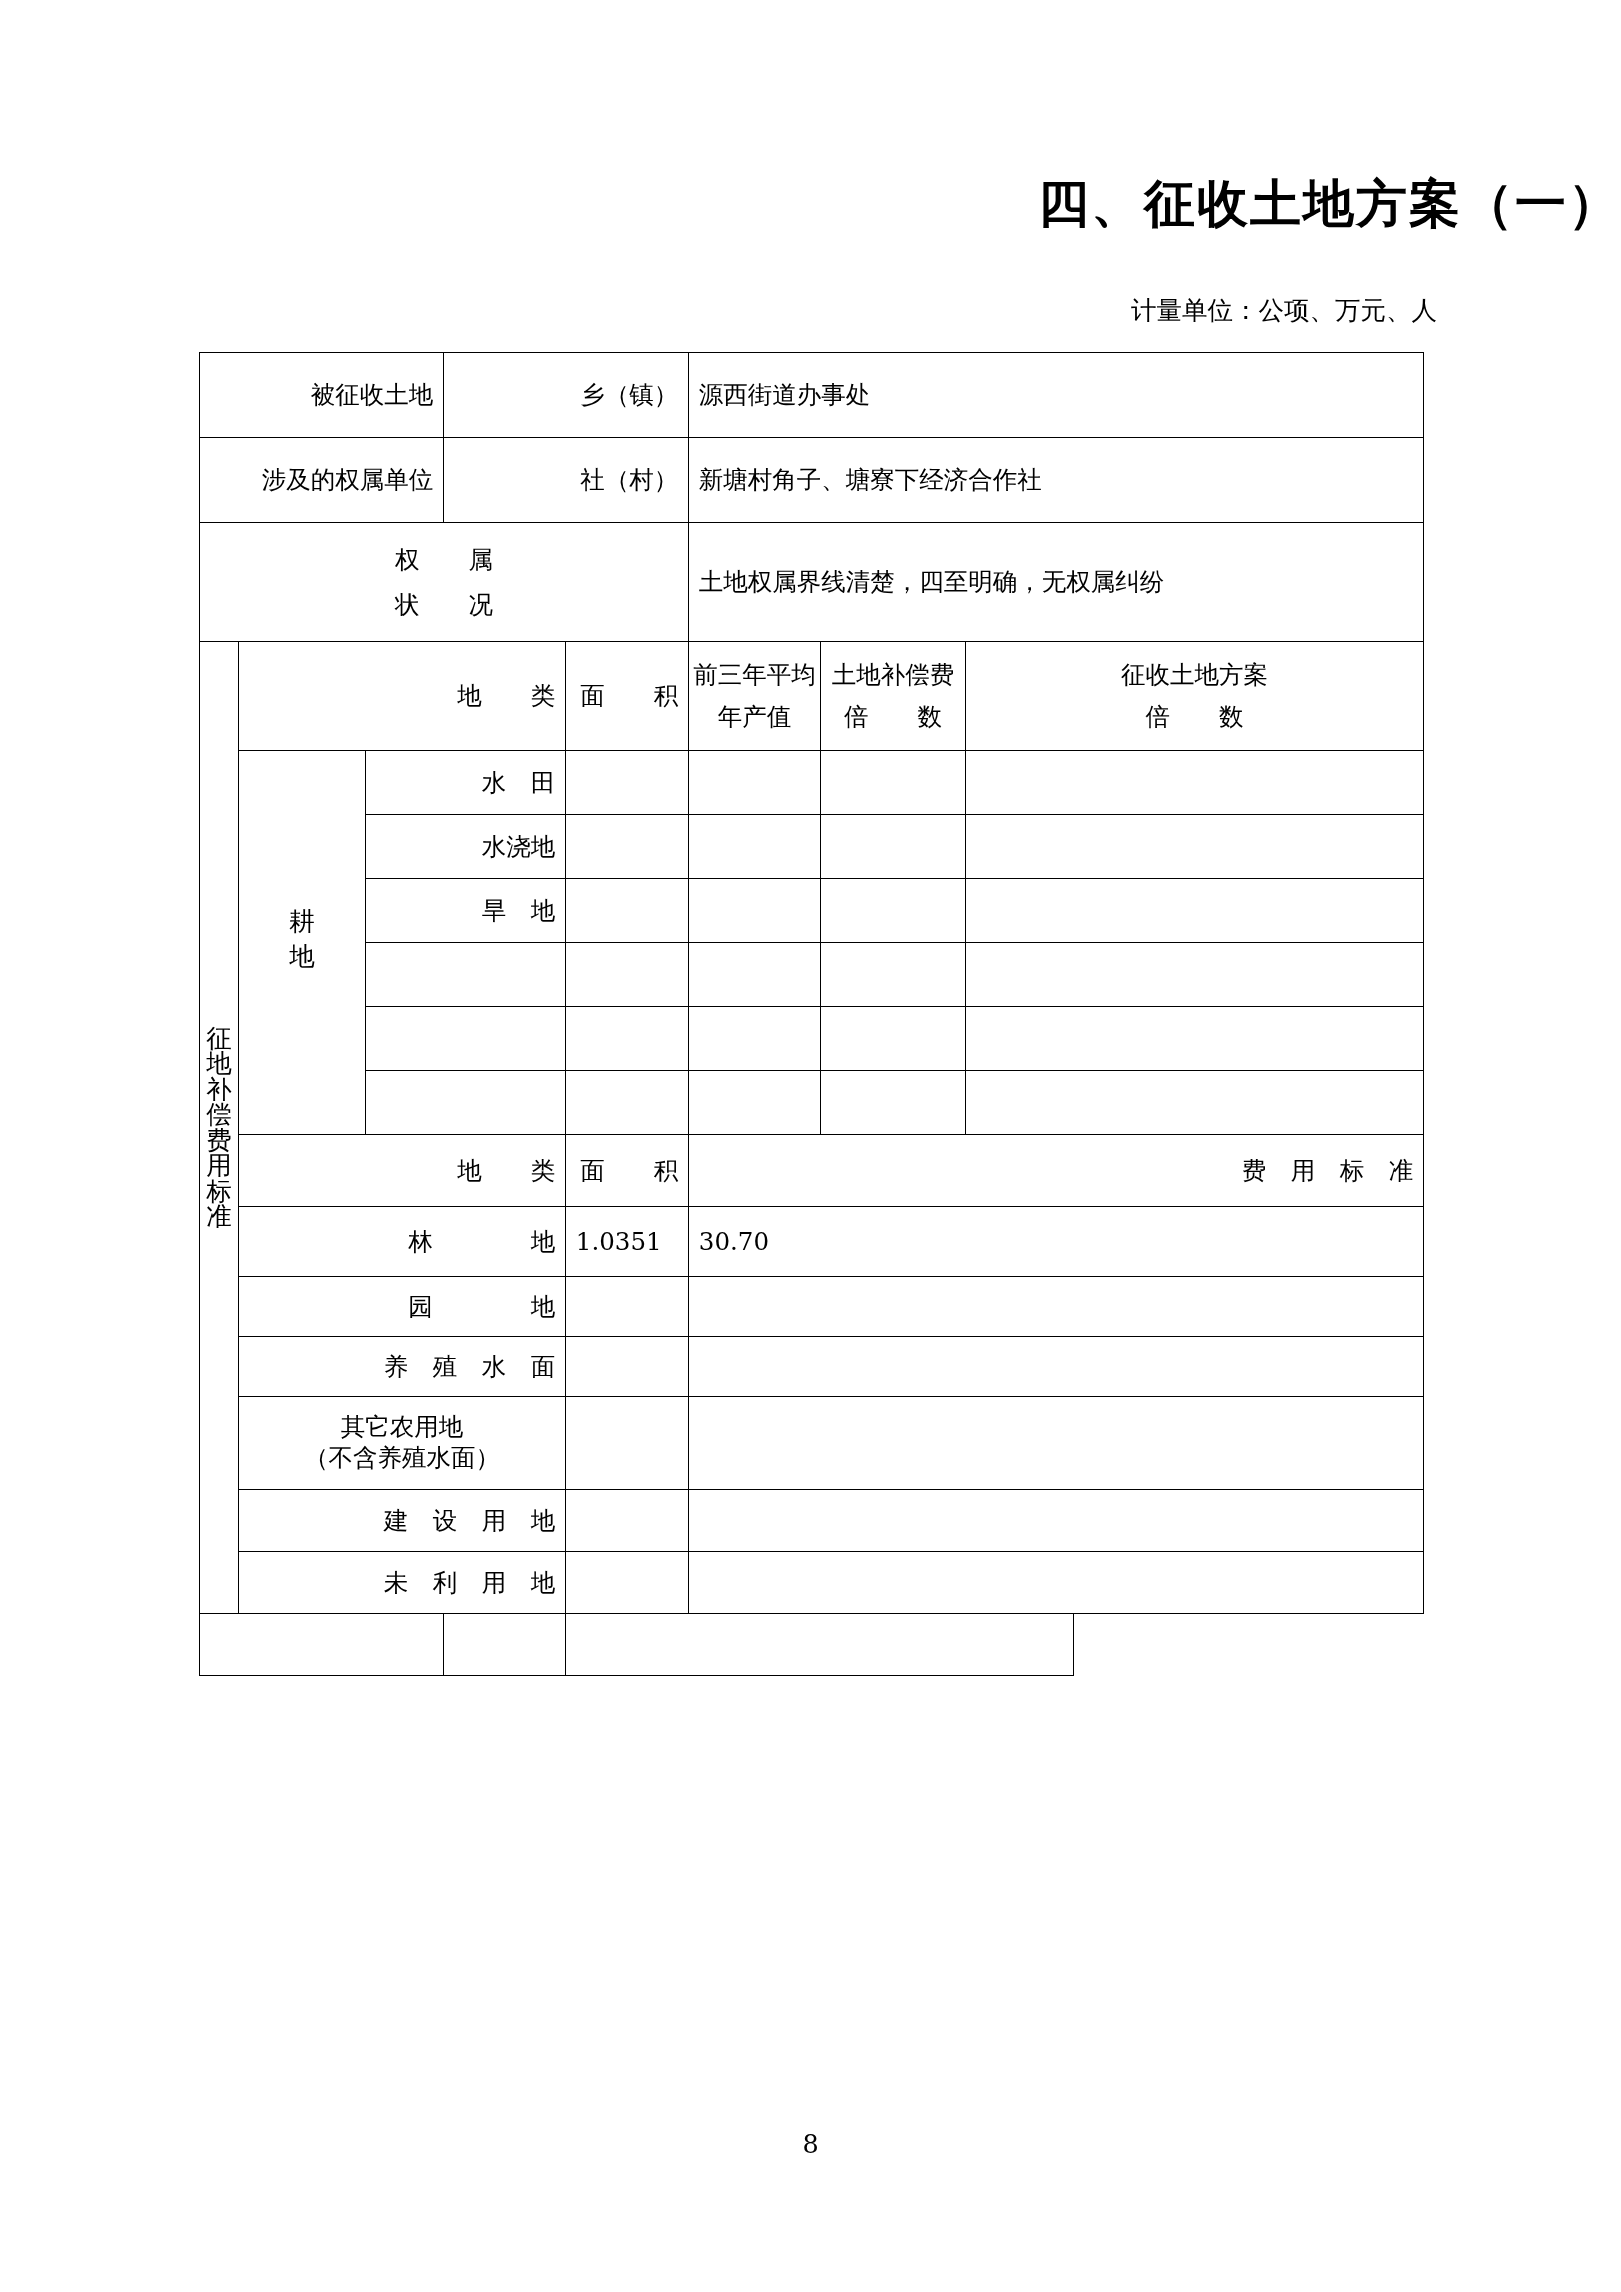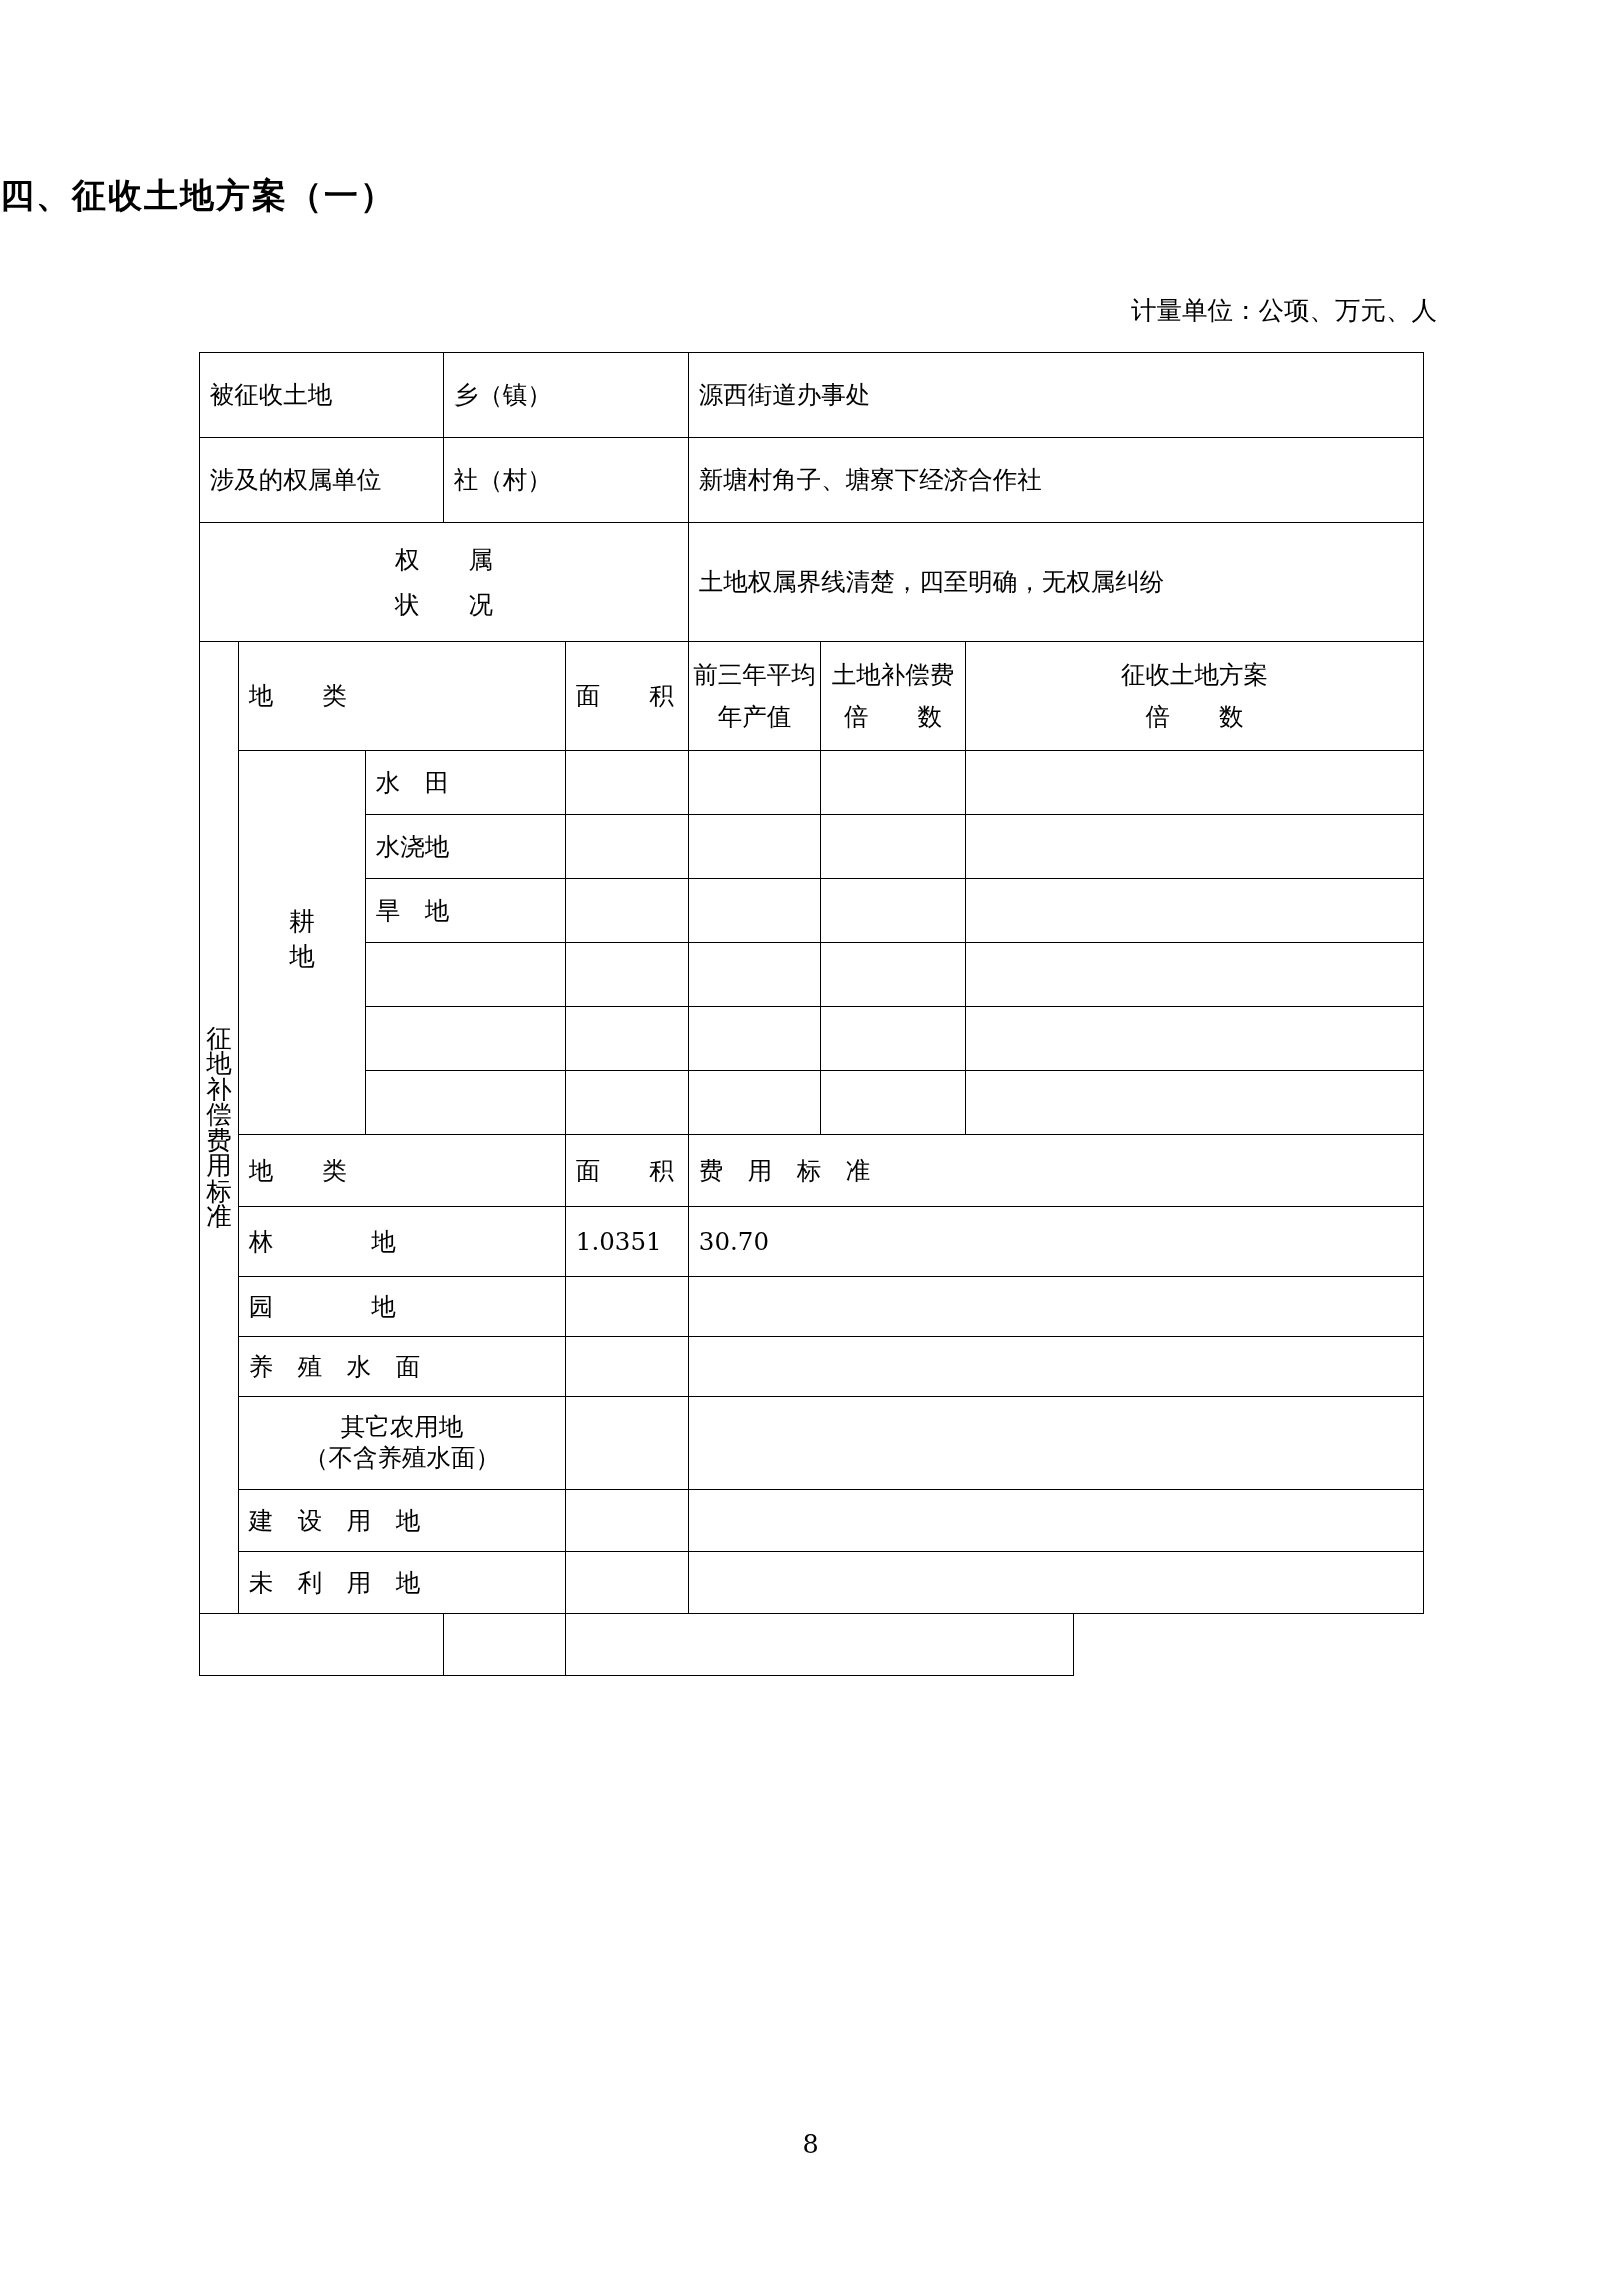--- a/index.html
+++ b/index.html
@@ -19,24 +19,24 @@
     position: absolute;
     inset: 0;
   }
 
   
   .doc-title {
     position: absolute;
     left: 0;
     top: 178px;
     width: 1621px;
-    text-align: left;
+    text-align: right;
     font-family: "DejaVu Serif", "Liberation Serif", serif;
     font-weight: bold;
-    font-size: 34px;
+    font-size: 51px;
     letter-spacing: 2px;
     line-height: 1;
     white-space: pre;
   }
 
   
   .unit-note {
     position: absolute;
     right: 184px;
     top: 295px;
@@ -55,21 +55,21 @@
     table-layout: fixed;
   }
   .tbl td {
     border: 1px solid #000000;
     font-size: 24.5px;
     line-height: 1.35;
     padding: 0 9.8px;
     vertical-align: middle;
     font-family: "DejaVu Serif", "Liberation Serif", serif;
   }
-  .c-center { text-align: left; }
+  .c-center { text-align: right; }
   .c-left   { text-align: left; }
 
   
   .vlabel {
     display: flex;
     flex-direction: column;
     align-items: center;
     justify-content: space-around;
     height: 100%;
     font-size: 25.5px;

